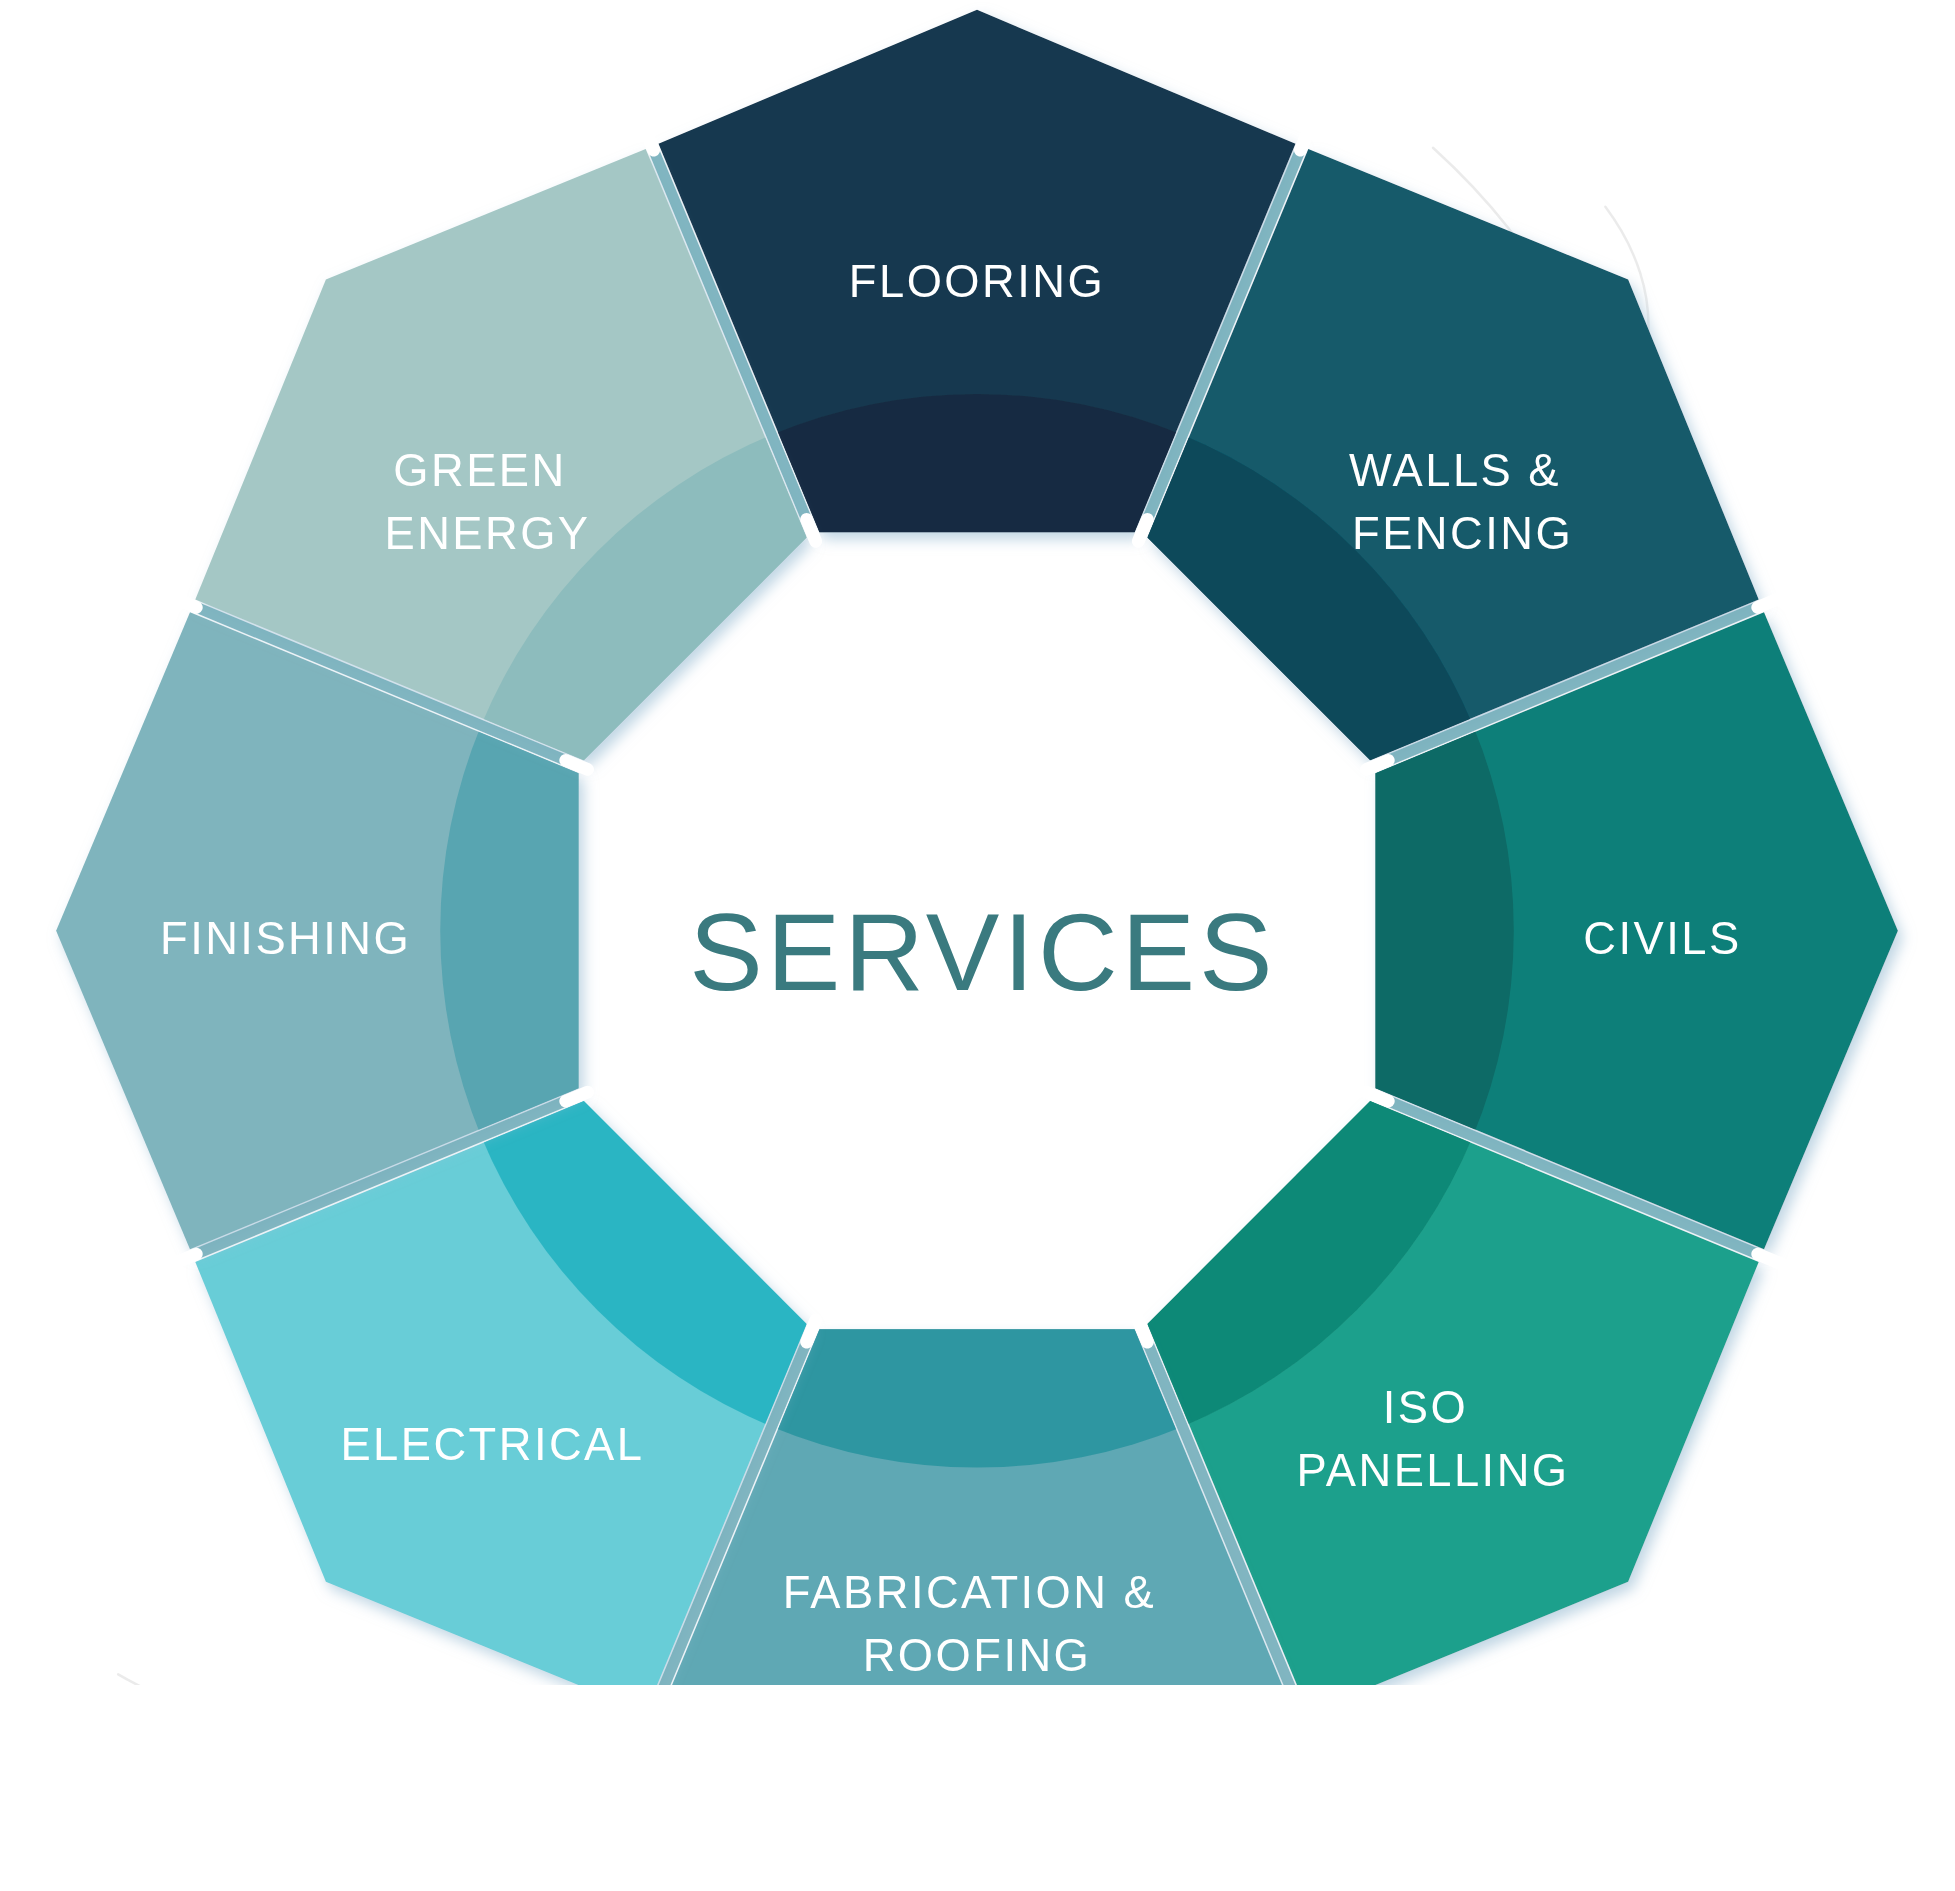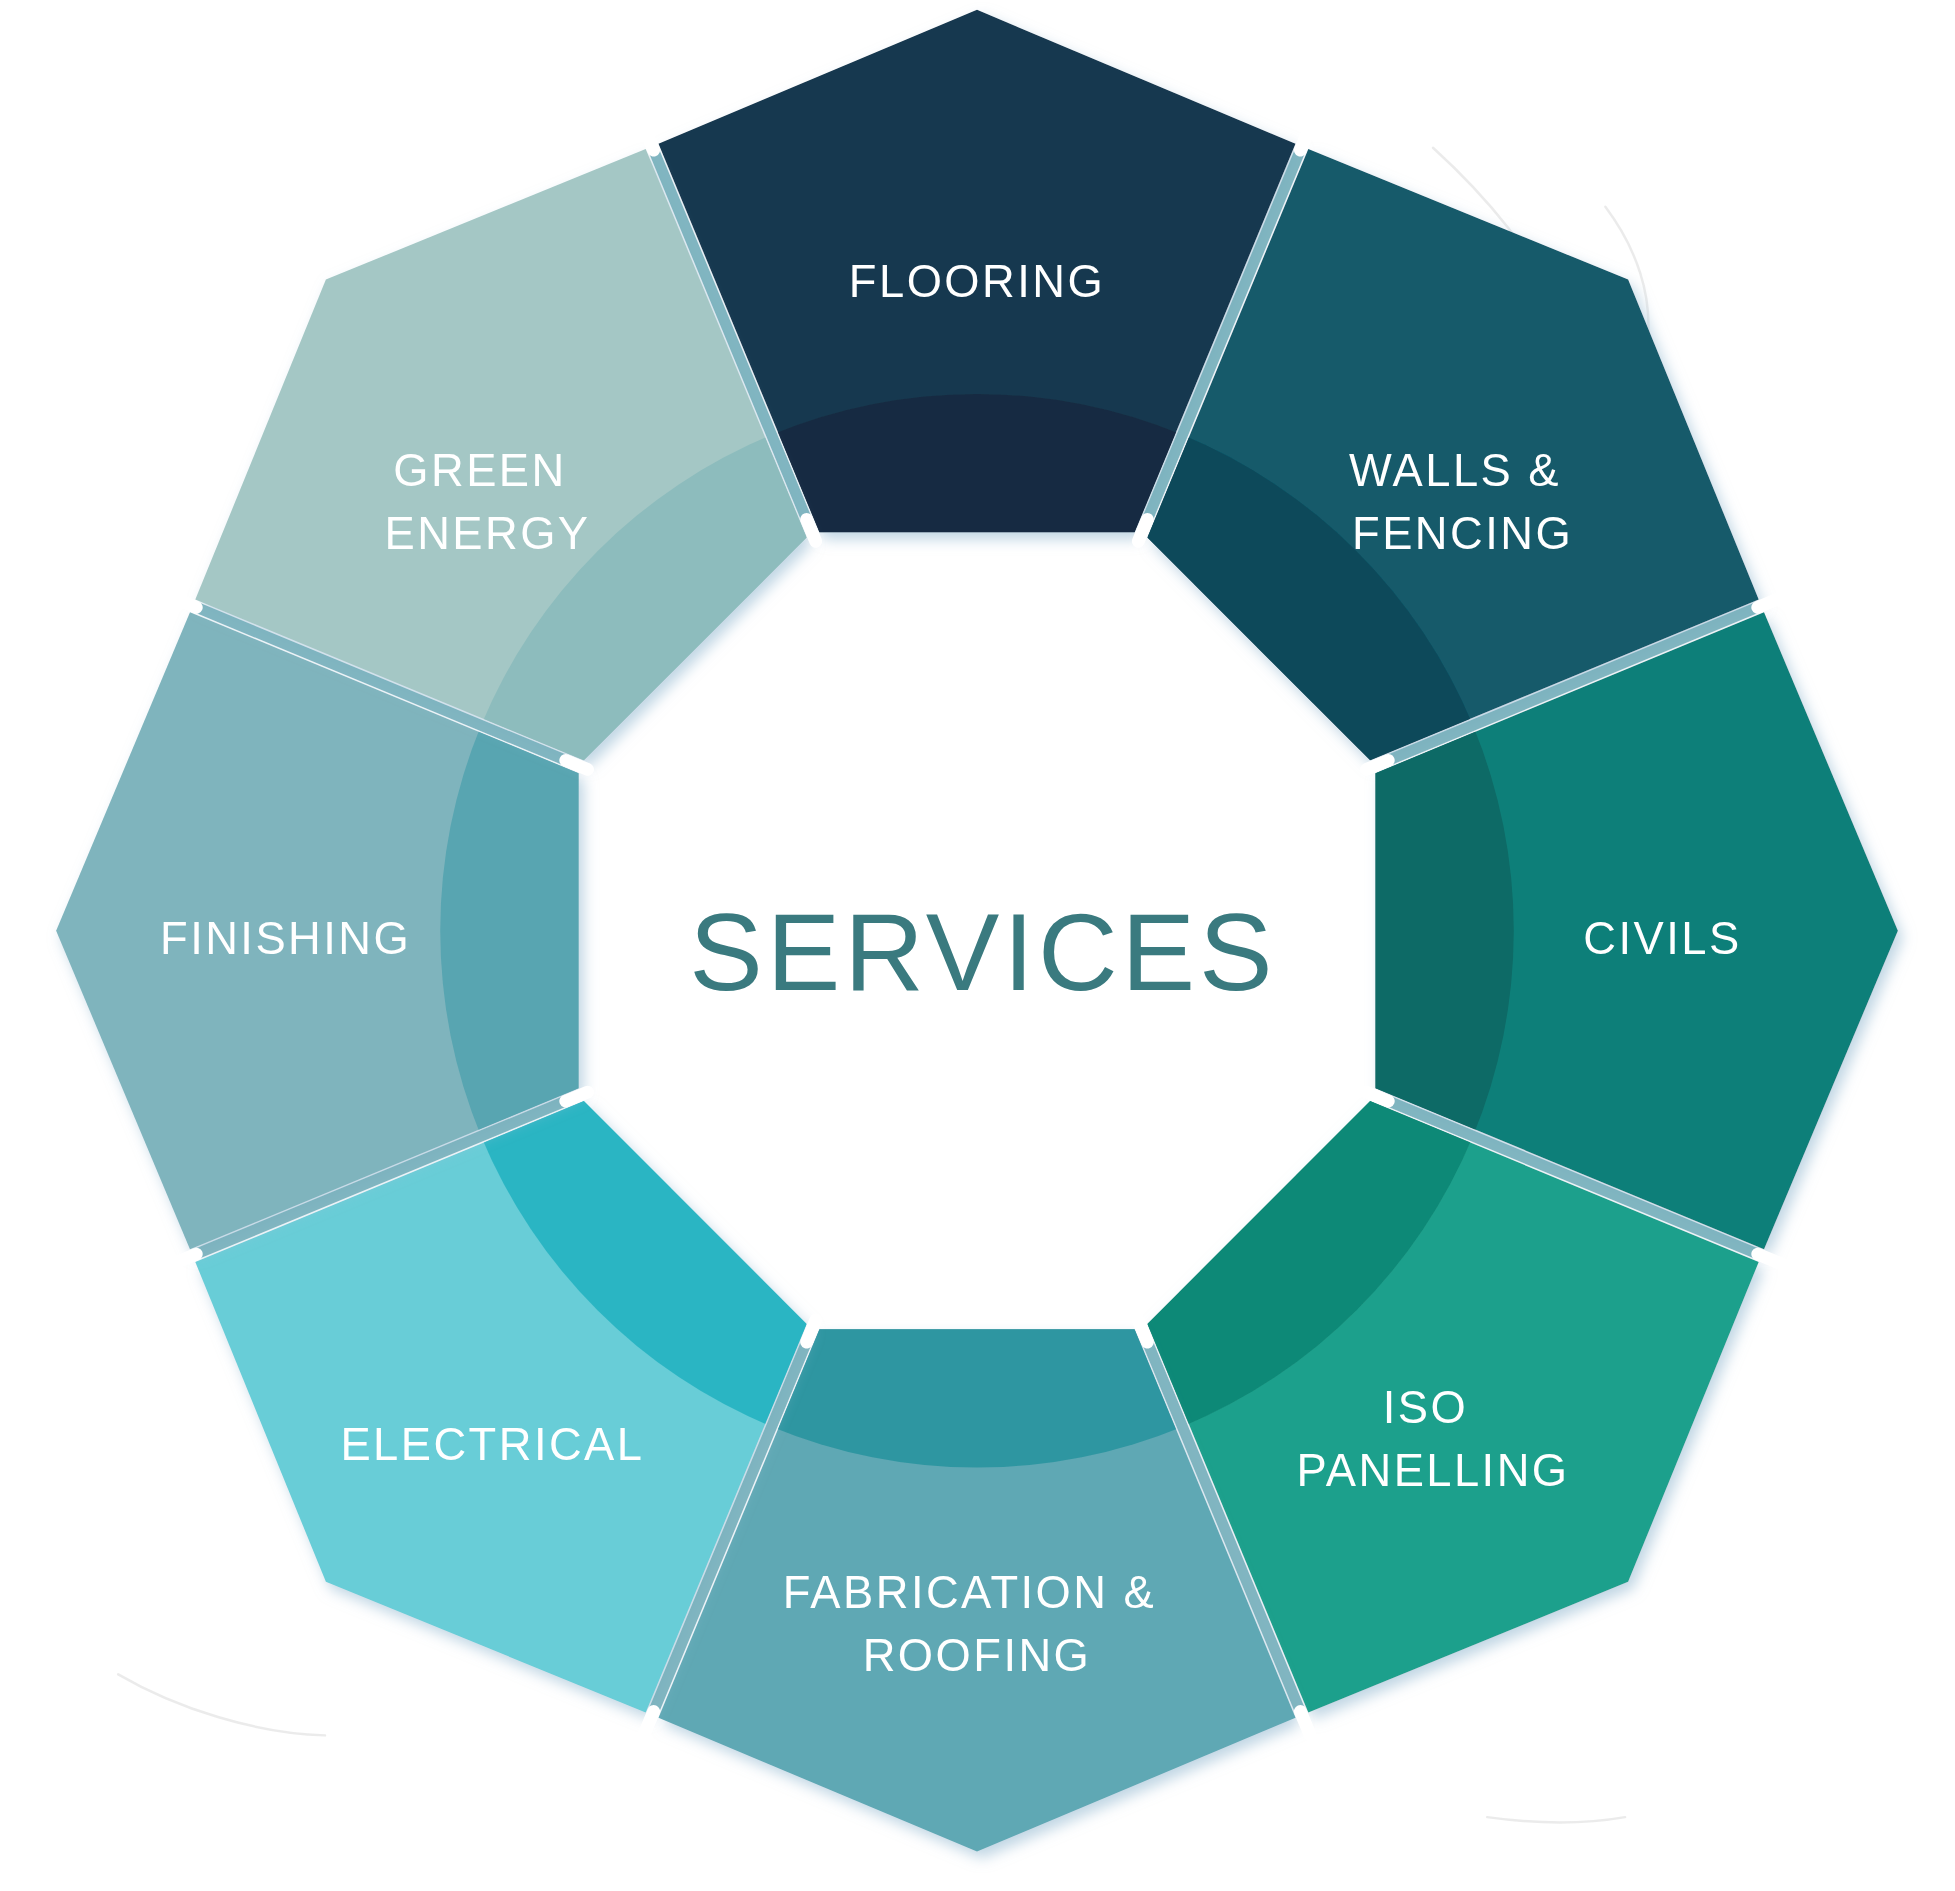--- a/index.html
+++ b/index.html
@@ -1,16 +1,16 @@
 <!DOCTYPE html>
 <html><head>
 <meta charset="utf-8">
 <style>
   html,body{margin:0;padding:0;background:#ffffff;}
-  .stage{width:1955px;height:1891px;position:relative;background:#ffffff;overflow:hidden;}
+  .stage{width:1955px;height:1685px;position:relative;background:#ffffff;overflow:hidden;}
   svg{display:block;}
   .seg-label{
     font-family:"Liberation Sans","DejaVu Sans",sans-serif;
     font-size:46px;
     font-weight:500;
     letter-spacing:2.5px;
     text-anchor:middle;
   }
   .center-title{
     font-family:"Liberation Sans","DejaVu Sans",sans-serif;

